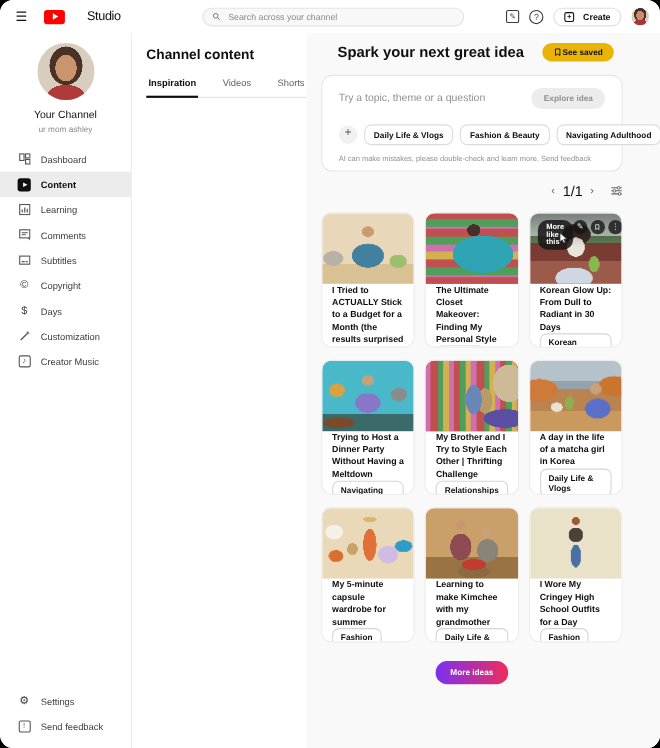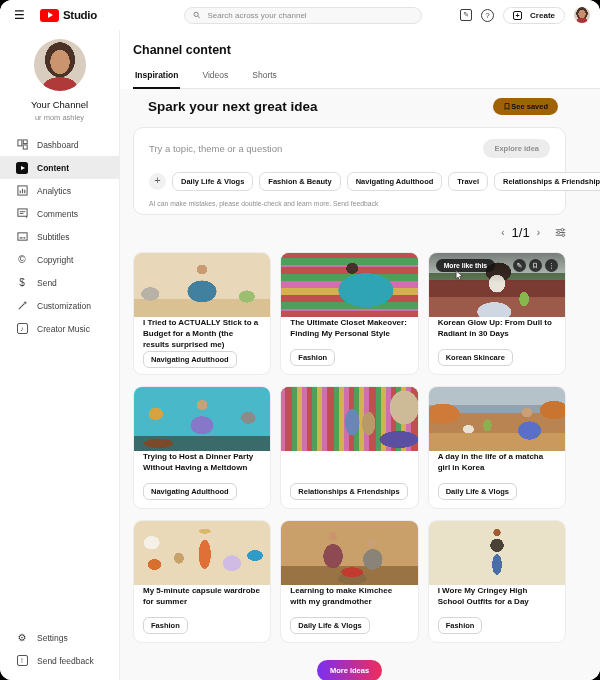--- a/index.html
+++ b/index.html
@@ -6,21 +6,21 @@
   html,body { background:#000; }
   body { width:600px; height:680px; font-family:"Liberation Sans", sans-serif; -webkit-font-smoothing:antialiased; }
   .page { width:600px; height:680px; border-radius:12px; overflow:hidden; background:#fff; display:flex; flex-direction:column; }
 
   
   .topbar { height:30px; flex:0 0 30px; background:#fff; display:flex; align-items:center; padding:0 10px 0 14px; position:relative; z-index:5; }
   .hamburger { font-size:12px; color:#0f0f0f; cursor:pointer; width:18px; }
   .logo { display:flex; align-items:center; gap:4px; margin-left:8px; }
   .logo-mark { width:19px; height:13px; background:#ff0000; border-radius:3px; display:flex; align-items:center; justify-content:center; }
   .logo-mark::after { content:""; border-left:5px solid #fff; border-top:3px solid transparent; border-bottom:3px solid transparent; margin-left:1px; }
-  .logo-text { font-size:11.5px; font-weight:bold; color:#0f0f0f; letter-spacing:-0.3px; }
+  .logo-text { font-size:11.5px; font-weight:normal; color:#0f0f0f; letter-spacing:-0.3px;margin-left:16px; }
   .searchwrap { position:absolute; left:184px; width:238px; height:17px; }
   .search { width:100%; height:100%; border:1px solid #e3e3e3; background:#f8f8f8; border-radius:9px; display:flex; align-items:center; padding:0 8px; gap:7px; }
   .search input { border:none; outline:none; background:transparent; font-size:8px; color:#0f0f0f; width:100%; font-family:"Liberation Sans",sans-serif; }
   .search input::placeholder { color:#8a8a8a; }
   .top-right { margin-left:auto; display:flex; align-items:center; gap:9px; }
   .sq-icon { width:12px; height:12px; border:1px solid #3c3c3c; border-radius:2px; font-size:7px; color:#3c3c3c; display:flex; align-items:center; justify-content:center; cursor:pointer; }
   .help-icon { width:13px; height:13px; border:1px solid #3c3c3c; border-radius:50%; font-size:8px; color:#3c3c3c; display:flex; align-items:center; justify-content:center; cursor:pointer; }
   .create-btn { display:flex; align-items:center; gap:8px; border:1px solid #e0e0e0; border-radius:10px; padding:3px 9px; font-size:8px; font-weight:bold; color:#0f0f0f; cursor:pointer; background:#fff; }
   .create-ic { width:9px; height:9px; border:1px solid #0f0f0f; border-radius:2px; font-size:7px; line-height:7px; text-align:center; color:#0f0f0f; }
   .avatar-sm { width:16px; height:16px; border-radius:50%; background:radial-gradient(6px 7px at 50% 45%, #c78f6f 60%, transparent 61%), radial-gradient(9px 7px at 50% 90%, #a83636 60%, transparent 61%), radial-gradient(9px 10px at 50% 40%, #4a3226 62%, #d9cdc0 63%); cursor:pointer; }
@@ -44,33 +44,33 @@
   .nav-label { font-size:8.5px; }
   .nav-ic { width:12px; height:12px; display:flex; align-items:center; justify-content:center; color:#606060; flex:0 0 12px; }
   .nav-ic svg { display:block; }
   .ic-content-active { width:12px; height:12px; background:#0f0f0f; border-radius:2.5px; display:flex; align-items:center; justify-content:center; }
   .ic-content-active::after { content:""; border-left:4px solid #fff; border-top:2.5px solid transparent; border-bottom:2.5px solid transparent; margin-left:1px; }
   .ic-glyph { font-size:10px; line-height:1; color:#3c3c3c; }
   .ic-box { width:11px; height:11px; border:1px solid #555; border-radius:2px; display:flex; align-items:center; justify-content:center; font-size:7px; color:#555; }
   .sidebar-footer { margin-top:auto; padding-bottom:8px; }
 
   
-  .main { flex:1; display:flex; flex-direction:column; min-width:0; background:#fff; }
+  .main { flex:1; display:flex; flex-direction:row; min-width:0; background:#fff; }
   .main-head { padding:13px 0 0 13px; background:#fff; }
   .page-title { font-size:12.5px; font-weight:bold; color:#0f0f0f; }
   .tabs { display:flex; gap:20px; margin-top:13px; border-bottom:1px solid #e5e5e5; }
   .tab { font-size:8.5px; color:#606060; padding:0 2px 8px 2px; cursor:pointer; position:relative; }
   .tab.active { color:#0f0f0f; font-weight:bold; }
   .tab.active::after { content:""; position:absolute; left:0; right:0; bottom:-1px; height:2.5px; background:#0f0f0f; }
   .main-scroll { flex:1; background:#f9f9f9; padding:9px 34px 0 13px; overflow:hidden; }
   .inner { margin-left:15px; }
 
   .hero-row { display:flex; align-items:center; justify-content:space-between; margin-right:8px; }
   .hero-title { font-size:13.5px; font-weight:bold; color:#0f0f0f; }
-  .see-saved { display:flex; align-items:center; gap:0; background:#a16207; border-radius:12px; padding:4px 10px; font-size:7.5px; font-weight:bold; color:#0f0f0f; cursor:pointer;justify-content:space-between; }
+  .see-saved { display:flex; align-items:center; gap:0; background:#eab308; border-radius:12px; padding:4px 10px; font-size:7.5px; font-weight:bold; color:#0f0f0f; cursor:pointer;justify-content:space-between; }
 
   .idea-panel { background:#fff; border:1px solid #e7e7e7; border-radius:10px; margin-top:12px; margin-left:0; padding:11px 15px 7px 15px; margin-right:0; }
   .idea-top { display:flex; align-items:center; justify-content:space-between; }
   .idea-input { border:none; outline:none; font-size:9.5px; color:#0f0f0f; width:300px; font-family:"Liberation Sans",sans-serif; background:transparent; }
   .idea-input::placeholder { color:#909090; }
   .explore-btn { background:#ececec; color:#8f8f8f; font-size:7.5px; font-weight:bold; padding:5px 11px; border-radius:12px; cursor:pointer; white-space:nowrap; }
   .chips-row { display:flex; align-items:center; gap:6px; margin-top:14px; }
   .plus-btn { width:17px; height:17px; border-radius:50%; background:#f1f1f1; color:#606060; font-size:11px; line-height:15px; text-align:center; cursor:pointer; flex:0 0 17px; }
   .chip { border:1px solid #dcdcdc; background:#fff; border-radius:7px; padding:4px 8px; font-size:7.5px; font-weight:bold; color:#0f0f0f; cursor:pointer; white-space:nowrap; }
   .disclaimer { font-size:6.8px; color:#909090; margin-top:9px; }
@@ -219,21 +219,21 @@
         </div>
         <div class="nav-item">
           <span class="nav-ic">
               <svg width="11" height="11" viewBox="0 0 12 12">
                 <rect x="1" y="1" width="10" height="10" fill="none" stroke="#555" stroke-width="1.1"></rect>
                 <line x1="3.5" y1="9" x2="3.5" y2="6" stroke="#555" stroke-width="1.2"></line>
                 <line x1="6" y1="9" x2="6" y2="4" stroke="#555" stroke-width="1.2"></line>
                 <line x1="8.5" y1="9" x2="8.5" y2="5.2" stroke="#555" stroke-width="1.2"></line>
               </svg>
             </span>
-          <span class="nav-label">Analytics</span>
+          <span class="nav-label">Learning</span>
         </div>
         <div class="nav-item">
           <span class="nav-ic">
               <svg width="11" height="11" viewBox="0 0 12 12">
                 <rect x="1" y="1" width="10" height="8" fill="none" stroke="#555" stroke-width="1.1"></rect>
                 <line x1="3" y1="4" x2="9" y2="4" stroke="#555" stroke-width="1"></line>
                 <line x1="3" y1="6" x2="7" y2="6" stroke="#555" stroke-width="1"></line>
                 <path d="M9 9l2 2.5V9z" fill="#555"></path>
               </svg>
             </span>
@@ -248,21 +248,21 @@
               </svg>
             </span>
           <span class="nav-label">Subtitles</span>
         </div>
         <div class="nav-item">
           <span class="nav-ic ic-glyph">©</span>
           <span class="nav-label">Copyright</span>
         </div>
         <div class="nav-item">
           <span class="nav-ic ic-glyph">$</span>
-          <span class="nav-label">Send</span>
+          <span class="nav-label">Days</span>
         </div>
         <div class="nav-item">
           <span class="nav-ic">
               <svg width="11" height="11" viewBox="0 0 12 12">
                 <line x1="2" y1="10" x2="8" y2="4" stroke="#555" stroke-width="1.3"></line>
                 <line x1="9" y1="1.5" x2="9" y2="4.5" stroke="#555" stroke-width="1"></line>
                 <line x1="7.5" y1="3" x2="10.5" y2="3" stroke="#555" stroke-width="1"></line>
               </svg>
             </span>
           <span class="nav-label">Customization</span>
@@ -383,20 +383,21 @@
           <div class="card">
             <div class="card-img img-4"></div>
             <div class="card-body">
               <div class="card-title">Trying to Host a Dinner Party Without Having a Meltdown</div>
               <div class="card-tag">Navigating Adulthood</div>
             </div>
           </div>
           <div class="card">
             <div class="card-img img-5"></div>
             <div class="card-body">
+              <div class="card-title">My Brother and I Try to Style Each Other | Thrifting Challenge</div>
               <div class="card-tag">Relationships &amp; Friendships</div>
             </div>
           </div>
           <div class="card">
             <div class="card-img img-6"></div>
             <div class="card-body">
               <div class="card-title">A day in the life of a matcha girl in Korea</div>
               <div class="card-tag">Daily Life &amp; Vlogs</div>
             </div>
           </div>

